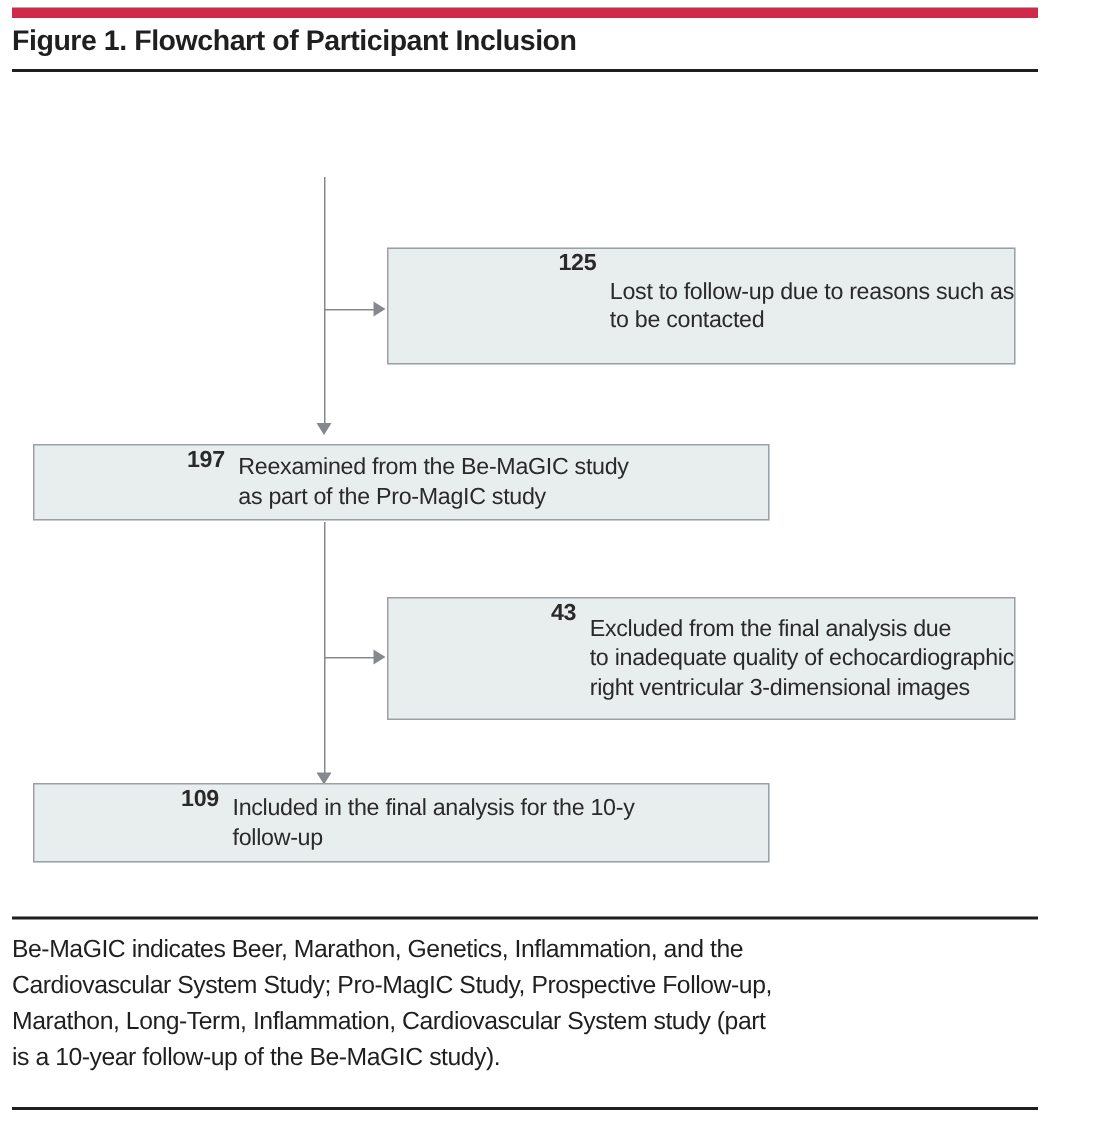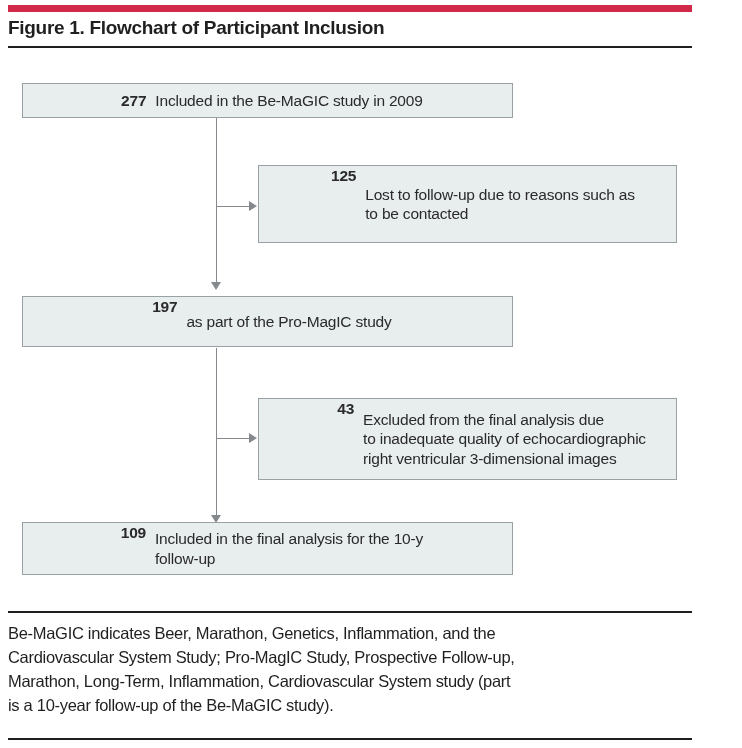--- a/index.html
+++ b/index.html
@@ -51,21 +51,21 @@
     background: var(--box-fill);
     border: 1px solid var(--box-border);
     display: flex;
     align-items: center;
     font-size: 15.5px;
     line-height: 19.5px;
     letter-spacing: -0.2px;
     color: var(--text-dark);
   }
   .box-main { left: 22px; width: 491px; justify-content: center; }
-  .box-side { left: 258px; width: 419px; justify-content: center; padding-left: 22px; }
+  .box-side { left: 258px; width: 419px; justify-content: flex-end; padding-left: 22px; }
   .box-1 { top: 83px;  height: 35px; }
   .box-2 { top: 165px; height: 78px; }
   .box-3 { top: 296px; height: 51px; }
   .box-4 { top: 398px; height: 82px; padding-left: 31px; }
   .box-5 { top: 522px; height: 53px; }
   .num {
     font-weight: 700;
     width: 34px;
     text-align: right;
     margin-right: 9px;
@@ -114,43 +114,38 @@
 </head>
 <body>
 
 <div class="page">
 
   <div class="accent-bar"></div>
 
   <div class="fig-title">Figure 1. Flowchart of Participant Inclusion</div>
   <div class="rule rule-title"></div>
 
-  <div class="box box-main box-1">
-    <span class="num">277</span>
-    <div class="desc">
-      <div>Included in the Be-MaGIC study in 2009</div>
-    </div>
-  </div>
 
   <div class="vline vline-1"></div>
   <div class="arrow-down arrow-down-1"></div>
   <div class="hline hline-1"></div>
   <div class="arrow-right arrow-right-1"></div>
 
   <div class="box box-side box-2">
     <span class="num">125</span>
     <div class="desc">
       <div>Lost to follow-up due to reasons such as</div>
       <div>to be contacted</div>
     </div>
   </div>
 
   <div class="box box-main box-3">
     <span class="num">197</span>
     <div class="desc">
+      <div>Reexamined from the Be-MaGIC study</div>
       <div>as part of the Pro-MagIC study</div>
     </div>
   </div>
 
   <div class="vline vline-2"></div>
   <div class="arrow-down arrow-down-2"></div>
   <div class="hline hline-2"></div>
   <div class="arrow-right arrow-right-2"></div>
 
   <div class="box box-side box-4">

